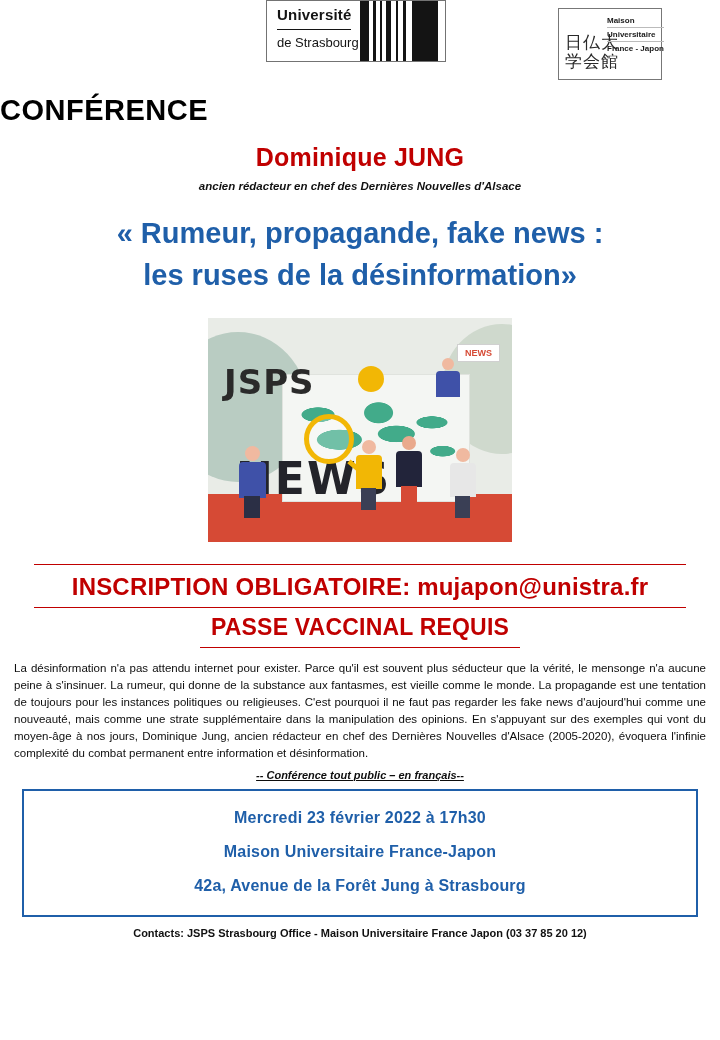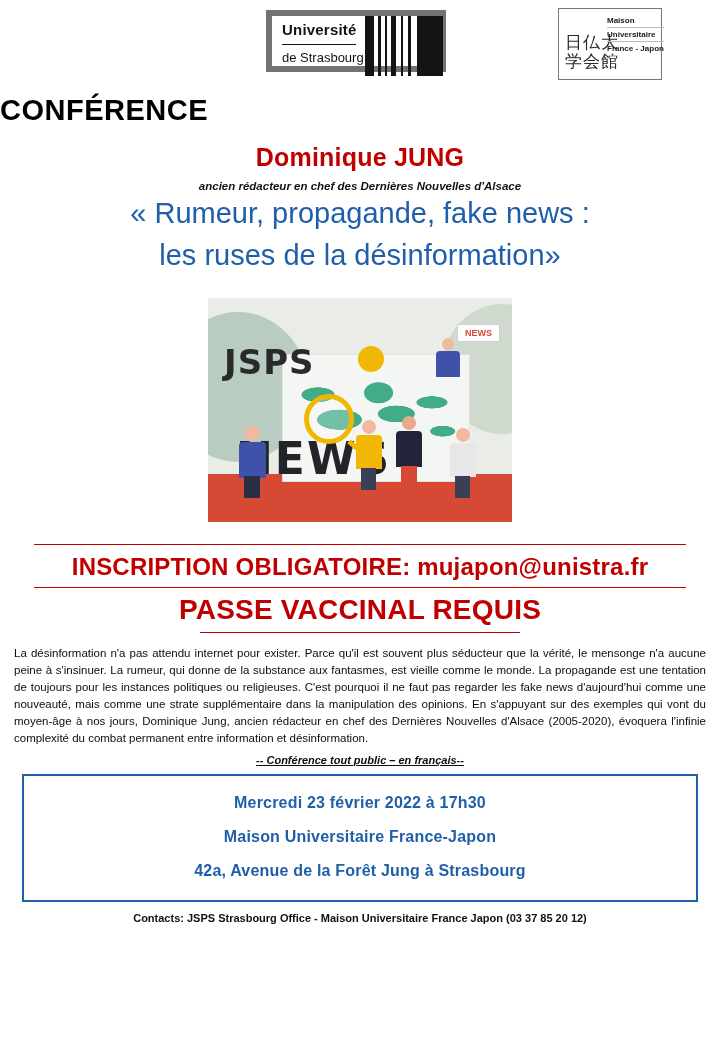--- a/index.html
+++ b/index.html
@@ -70,24 +70,24 @@
     letter-spacing: .2px;
     color: #1a1a1a;
     font-family: "Liberation Sans", sans-serif;
   }
   .logo-jsps .seal-top { top: 8px; }
   .logo-jsps .seal-bottom { bottom: 7px; }
 
   .logo-unistra {
     position: absolute;
     left: 266px;
-    top: 10px;
+    top: 0;
     width: 180px;
     height: 62px;
-    border: 6px solid #737373;
+    border: 1px solid #737373;
     box-sizing: border-box;
     background: #fff;
     padding-left: 24px;
   }
   .logo-unistra .bars {
     position: absolute;
     left: 93px;
     top: 0;
     width: 86px;
     height: 60px;
@@ -185,23 +185,23 @@
     font-size: 11.5px;
     font-style: italic;
     font-weight: bold;
     color: #111;
     margin-top: 8px;
   }
   .talk-title {
     text-align: center;
     color: #1f5fa9;
     font-size: 29px;
-    font-weight: normal;
+    font-weight: bold;
     line-height: 42px;
-    margin-top: 0;
+    margin-top: 20px;
     padding: 0 30px;
   }
 
   
   .illustration {
     position: relative;
     width: 304px;
     height: 224px;
     margin: 22px auto 0 auto;
     background: #e9ece7;
@@ -326,21 +326,21 @@
   .reg-main {
     text-align: center;
     font-size: 24px;
     font-weight: bold;
     color: #c00000;
     padding: 8px 0 6px 0;
     letter-spacing: .2px;
   }
   .reg-sub {
     text-align: center;
-    font-size: 28px;
+    font-size: 23px;
     font-weight: bold;
     color: #c00000;
     padding: 6px 0 6px 0;
     letter-spacing: .2px;
   }
   .reg-rule-short {
     height: 1px;
     background: #c00000;
     width: 320px;
     margin: 0 auto;

